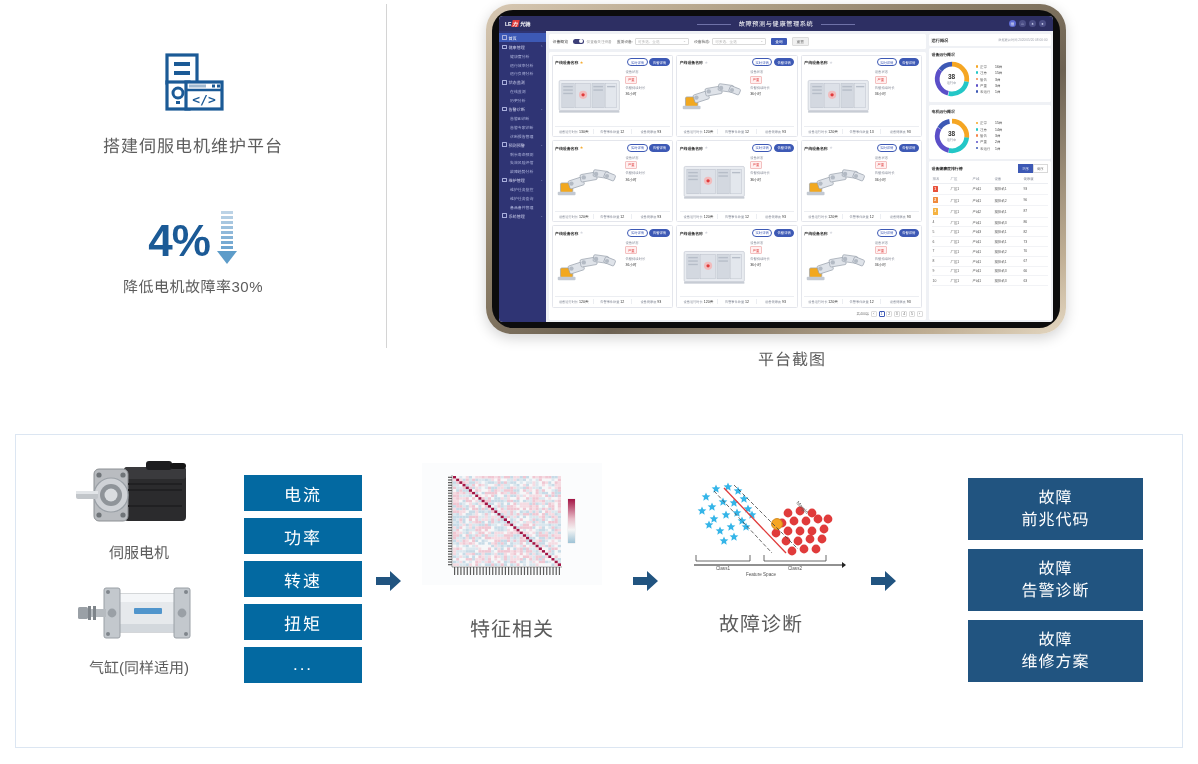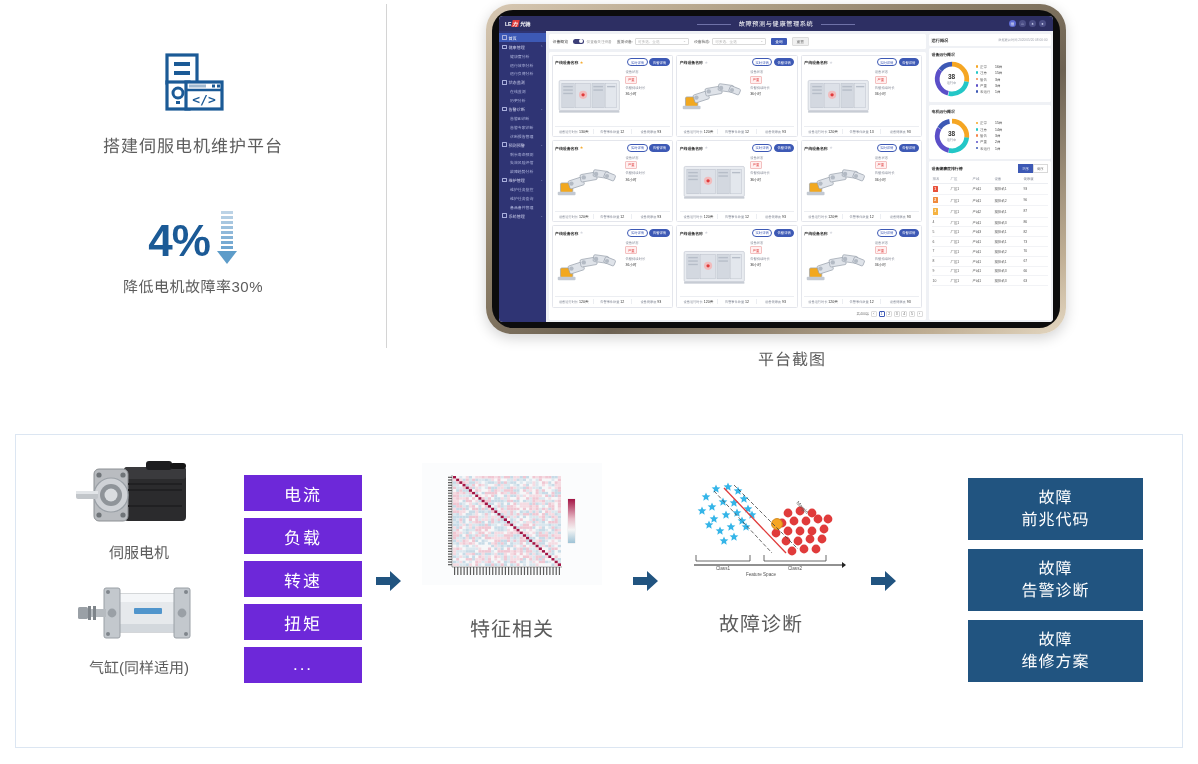--- a/index.html
+++ b/index.html
@@ -244,21 +244,21 @@
   }
   .flow { position: absolute; inset: 0; }
 
   .equip-col { position: absolute; left: 53px; top: 24px; width: 140px; }
   .equip-item { display: flex; flex-direction: column; align-items: center; }
   .equip-img { width: 130px; height: 78px; }
   .equip-cap { margin-top: 4px; font-size: 15px; color: #5c5c5c; }
 
   .tags-col { position: absolute; left: 228px; top: 40px; width: 118px; }
   .tag-box {
-    height: 36px; background: #6d28d9; color: #fff; font-size: 17px;
+    height: 36px; background: #0369a1; color: #fff; font-size: 17px;
     display: flex; align-items: center; justify-content: center;
     margin-bottom: 7px; letter-spacing: 2px;
   }
   .tag-box:last-child { margin-bottom: 0; }
 
   .arrow { position: absolute; width: 26px; height: 22px; }
 
   .fig { position: absolute; display: flex; flex-direction: column; align-items: center; }
   .fig-cap { margin-top: 24px; font-size: 20px; color: #5c5c5c; letter-spacing: 1px; }
 
@@ -1129,21 +1129,21 @@
               <rect x="19" y="32" width="3" height="14" fill="#7e848a"></rect>
               <rect x="60" y="34" width="28" height="6" rx="1" fill="#2a7fc4" opacity=".8"></rect>
             </svg>
           </span>
           <span class="equip-cap">气缸(同样适用)</span>
         </div>
       </div>
 
       <div class="tags-col" id="tags-col">
           <div class="tag-box">电流</div>
-          <div class="tag-box">负载</div>
+          <div class="tag-box">功率</div>
           <div class="tag-box">转速</div>
           <div class="tag-box">扭矩</div>
           <div class="tag-box">...</div>
         </div>
 
       <span class="arrow" style="left:360px; top:135px;">
         <svg viewBox="0 0 26 22" width="26" height="22">
           <polygon points="0,7 14,7 14,1 25,11 14,21 14,15 0,15" fill="#215480"></polygon>
         </svg>
       </span>

